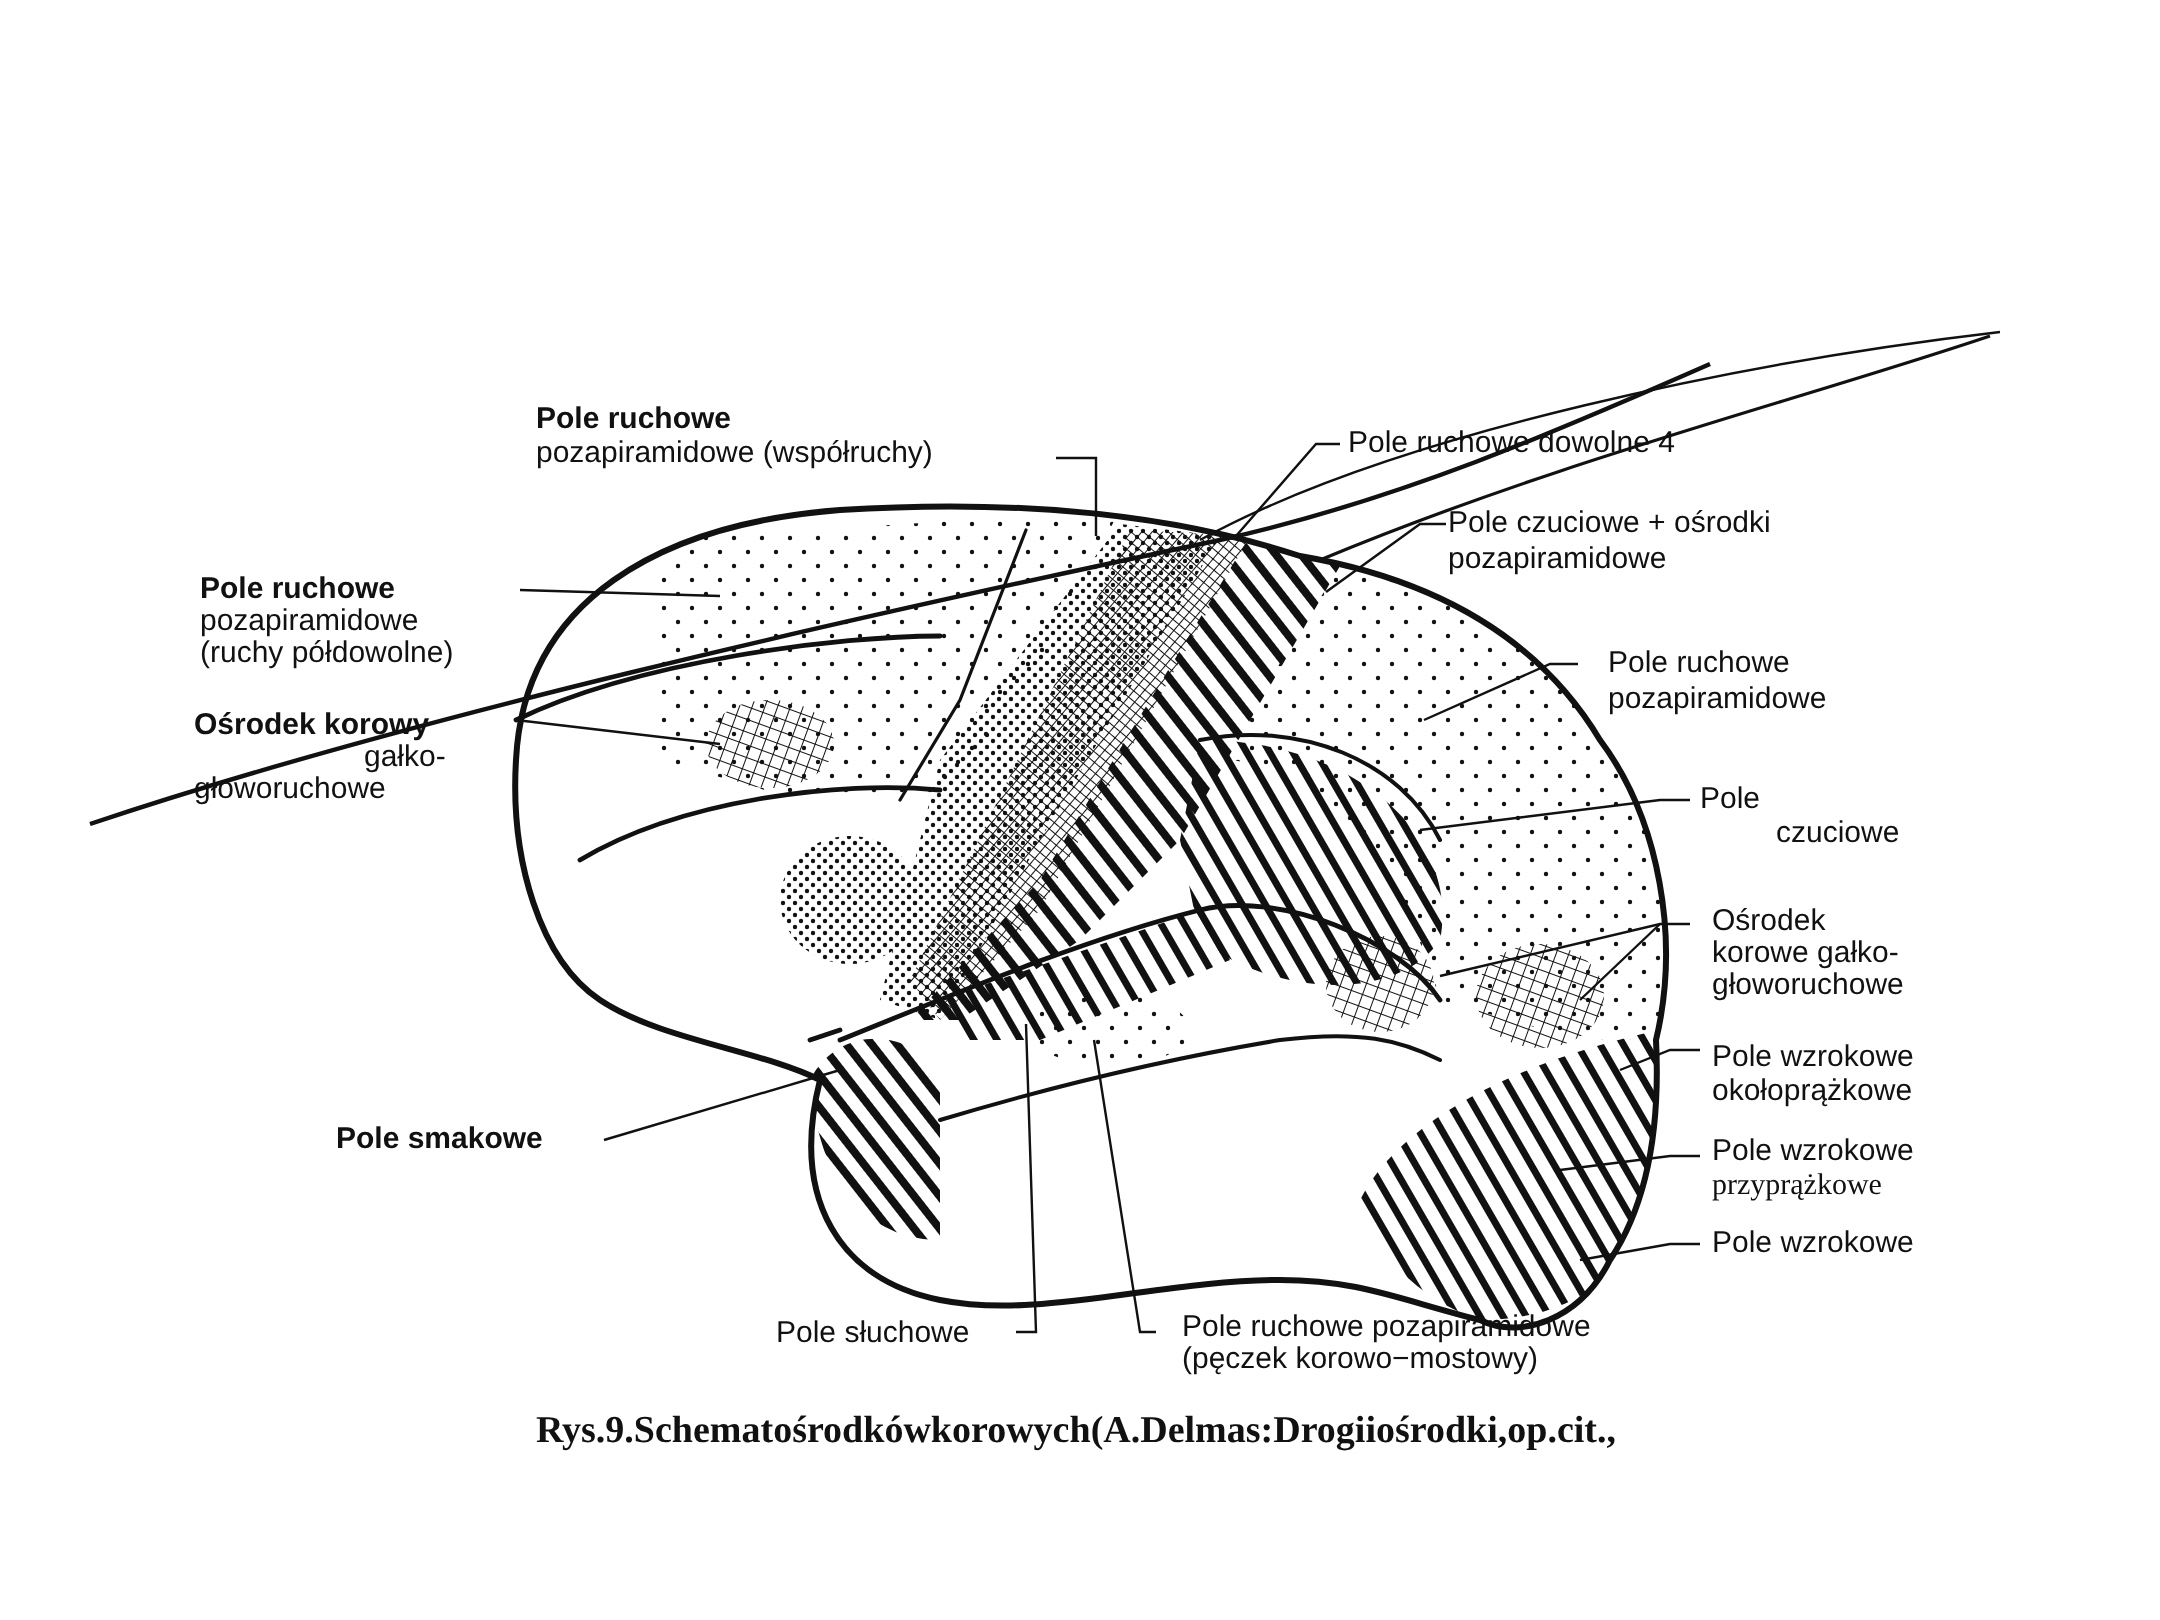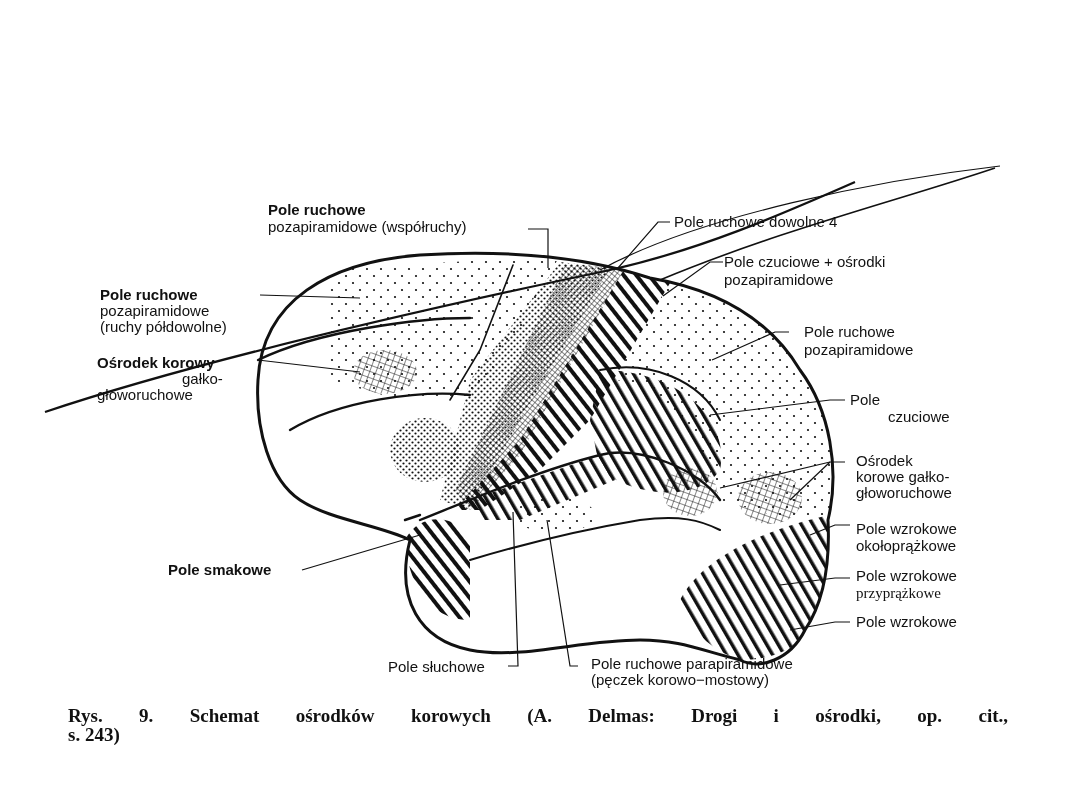--- a/index.html
+++ b/index.html
@@ -2,21 +2,21 @@
 <html><head>
 <meta charset="utf-8">
 <style>
   html, body { margin: 0; padding: 0; background: #ffffff; }
   body { width: 1080px; height: 810px; position: relative; overflow: hidden; font-family: "Liberation Sans", sans-serif; color: #111; }
   .slide { position: absolute; left: 0; top: 0; width: 972px; height: 810px; background: #fff; }
   svg.diagram { position: absolute; left: 0; top: 0; width: 1080px; height: 810px; }
   .lbl { position: absolute; font-family: "Liberation Sans", sans-serif; font-size: 15px; line-height: 16px; color: #111; white-space: nowrap; }
   .lbl.bold { font-weight: bold; }
   .caption { position: absolute; left: 68px; top: 706px; width: 940px; font-family: "Liberation Serif", serif; font-weight: bold; font-size: 19px; line-height: 19px; color: #111; }
-  .caption .row1 { display: flex; justify-content: space-between; }
+  .caption .row1 { display: flex; justify-content: center; }
 </style>
 </head>
 <body>
 
 <div class="slide">
 
   <svg class="diagram" viewBox="0 0 1080 810" xmlns="http://www.w3.org/2000/svg">
     <defs>
       <pattern id="dots" width="14" height="14" patternUnits="userSpaceOnUse">
         <circle cx="3" cy="3" r="1.1" fill="#111"></circle>
@@ -140,34 +140,33 @@
 
   <div class="lbl" style="left:856px; top:568px;">Pole wzrokowe</div>
   <div class="lbl" style="left:856px; top:585px;font-family:Liberation Serif, serif;">przyprążkowe</div>
 
   <div class="lbl" style="left:856px; top:614px;">Pole wzrokowe</div>
 
   <div class="lbl" style="left:168px; top:562px;font-weight:bold;">Pole smakowe</div>
 
   <div class="lbl" style="left:388px; top:659px;">Pole słuchowe</div>
 
-  <div class="lbl" style="left:591px; top:656px;">Pole ruchowe parapiramidowe</div>
+  <div class="lbl" style="left:591px; top:656px;">Pole ruchowe pozapiramidowe</div>
   <div class="lbl" style="left:591px; top:672px;">(pęczek korowo−mostowy)</div>
 
   <div class="caption">
     <div class="row1">
       <span>Rys.</span>
       <span>9.</span>
       <span>Schemat</span>
       <span>ośrodków</span>
       <span>korowych</span>
       <span>(A.</span>
       <span>Delmas:</span>
       <span>Drogi</span>
       <span>i</span>
       <span>ośrodki,</span>
       <span>op.</span>
       <span>cit.,</span>
     </div>
-    <div>s. 243)</div>
   </div>
 
 </div>
 
 </body></html>

